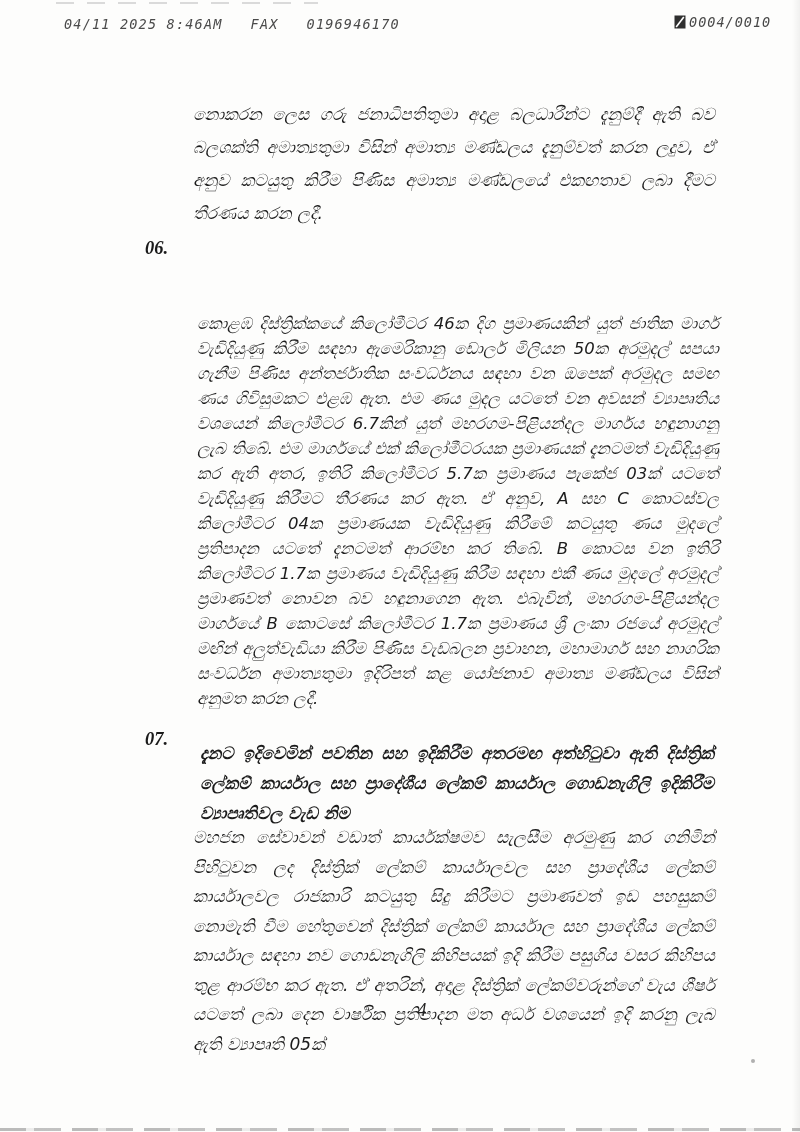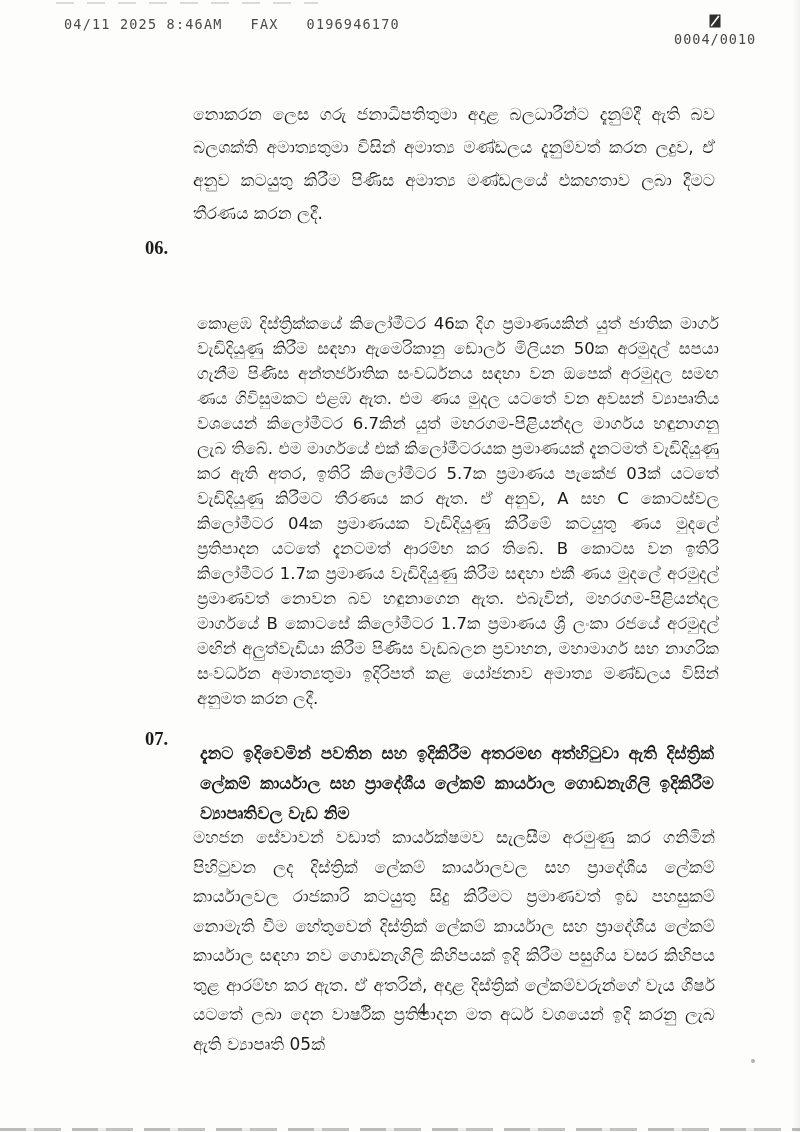--- a/index.html
+++ b/index.html
@@ -4,34 +4,35 @@
 <style>
   html,body{margin:0;padding:0;background:#e9e9e9;}
   .page{
     position:relative;
     width:800px;height:1132px;
     margin:0 auto;
     background:#fdfdfc;
     overflow:hidden;
     font-family:"DejaVu Sans", sans-serif;
     color:#1c1c1c;
+    font-style:italic;
   }
   
   .fax-header{
     position:absolute;top:16px;left:64px;
     display:flex;gap:28px;
     font-family:"DejaVu Sans Mono","Liberation Mono",monospace;
     font-size:13.5px;letter-spacing:1.2px;color:#4a4a4a;
     white-space:pre;
   }
   .page-counter{
     position:absolute;top:14px;left:674px;
     display:flex;align-items:center;gap:3px;
     font-family:"DejaVu Sans Mono","Liberation Mono",monospace;
-    font-size:13.5px;letter-spacing:1px;color:#474747;flex-direction:column;
+    font-size:13.5px;letter-spacing:1px;color:#474747;
   }
   .doc-icon{display:inline-block;line-height:0;}
   
   .para{position:absolute;text-align:justify;}
   .intro{top:98px;left:193px;width:522px;font-size:17px;line-height:33px;}
   .sec-num{
     position:absolute;left:145px;
     font-family:"Liberation Serif","DejaVu Serif",serif;
     font-size:18.5px;font-weight:600;color:#1a1a1a;
   }

